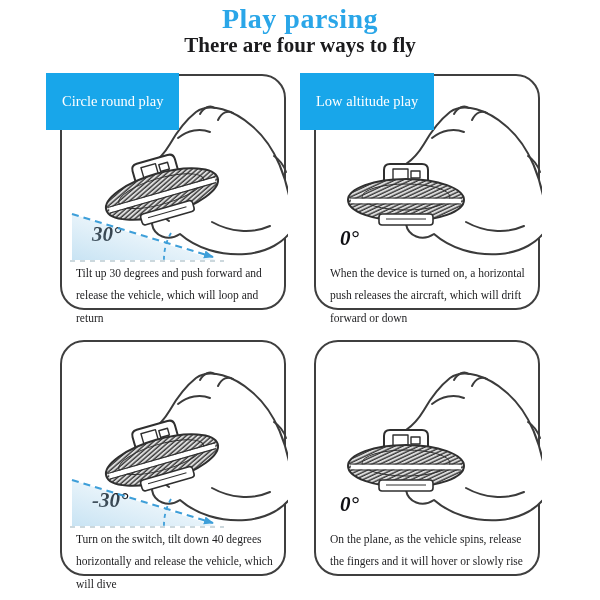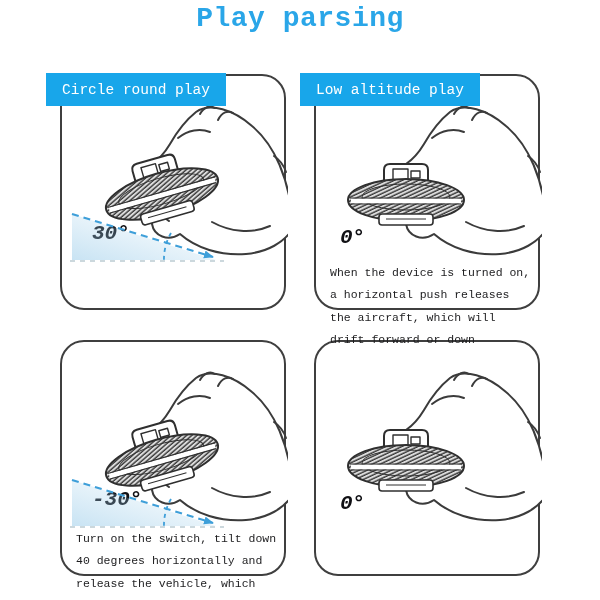--- a/index.html
+++ b/index.html
@@ -1,30 +1,30 @@
 <!DOCTYPE html>
 <html><head>
 <meta charset="utf-8">
 <style>
   html,body{margin:0;padding:0;background:#fff;}
   .canvas{position:relative;width:600px;height:600px;background:#fff;overflow:hidden;
-          font-family:Liberation Mono, monospace;}
+          font-family:Liberation Serif, serif;}
   .title{position:absolute;top:3px;left:0;width:100%;text-align:center;
          font-size:28px;font-weight:700;color:#2AA6E8;letter-spacing:.5px;}
   .subtitle{position:absolute;top:33px;left:0;width:100%;text-align:center;
          font-size:21px;font-weight:600;color:#1b1b1d;}
   .panel{position:absolute;width:226px;height:236px;background:#fff;
          border:2px solid #3f3f3f;border-radius:24px;box-sizing:border-box;}
   .p1{left:60px;top:74px}
   .p2{left:314px;top:74px}
   .p3{left:60px;top:340px}
   .p4{left:314px;top:340px}
   .tag{position:absolute;left:-16px;top:-3px;height:33px;z-index:3;
        background:#18A6EA;color:#fff;display:flex;align-items:center;
-       padding:0 16px;font-size:14.5px;font-weight:500;white-space:nowrap;}
+       padding:12px 16px;font-size:14.5px;font-weight:500;white-space:nowrap;}
   .illus{position:absolute;left:0px;top:20px;width:226px;height:172px;z-index:1;}
   .illus svg{display:block;width:100%;height:100%;}
   .angle{position:absolute;z-index:2;font-size:21px;font-weight:800;font-style:italic;color:#101014;}
   .angle.w{left:30px;top:146px;}
   .angle.f{left:24px;top:150px;}
   .wedge{position:absolute;left:4px;top:130px;width:168px;height:64px;z-index:2;}
   .flatline{position:absolute;left:6px;top:177px;width:126px;height:8px;z-index:2;}
   .desc{position:absolute;left:14px;right:5px;top:186px;margin:0;z-index:2;
         font-size:11.5px;line-height:1.95;color:#1d1d1f;}
   .defs{position:absolute;width:0;height:0;overflow:hidden;}
@@ -87,20 +87,21 @@
       <line x1="-55" y1="4" x2="55" y2="4" stroke-width="1.2"></line>
       <rect x="-27" y="14" width="54" height="11" rx="3" fill="#ffffff" stroke-width="1.6"></rect>
       <line x1="-20" y1="19" x2="20" y2="19" stroke-width="1"></line>
     </g>
   </defs>
 </svg>
 
 <div class="canvas">
 
   <div class="title">Play parsing</div>
+  <div class="subtitle">There are four ways to fly</div>
 
   <section class="panel p1">
     <div class="tag">
       <span>Circle round play</span>
     </div>
     <div class="illus">
       <svg viewBox="0 0 226 172">
         <use href="#hand"></use>
         <g transform="translate(100,98) rotate(-16)">
             <use href="#saucer"></use>
@@ -109,20 +110,21 @@
     </div>
     <div class="angle w">30°</div>
     <div class="wedge">
       <svg viewBox="0 0 168 64">
         <polygon points="6,8 150,54 6,54" fill="url(#wedgeGrad)"></polygon>
         <line x1="4" y1="55" x2="158" y2="55" stroke="#ccd8dd" stroke-width="2" stroke-dasharray="5 5"></line>
         <path d="M 105 27 A 52 52 0 0 0 98 55" fill="none" stroke="#3E9FD9" stroke-width="1.8" stroke-dasharray="4 4"></path>
         <line x1="6" y1="8" x2="147" y2="51" stroke="#3E9FD9" stroke-width="2.2" stroke-dasharray="7 5" marker-end="url(#arrowBlue)"></line>
       </svg>
     </div>
+    <p class="desc">Tilt up 30 degrees and push forward and release the vehicle, which will loop and return</p>
   </section>
 
   <section class="panel p2">
     <div class="tag">
       <span>Low altitude play</span>
     </div>
     <div class="illus">
       <svg viewBox="0 0 226 172">
         <use href="#hand"></use>
         <g transform="translate(90,104)">
@@ -168,15 +170,16 @@
             <use href="#saucer"></use>
           </g>
       </svg>
     </div>
     <div class="angle f">0°</div>
     <div class="flatline">
       <svg viewBox="0 0 126 8">
         <line x1="2" y1="4" x2="124" y2="4" stroke="url(#tealLine)" stroke-width="3" stroke-dasharray="7 5"></line>
       </svg>
     </div>
+    <p class="desc">On the plane, as the vehicle spins, release the fingers and it will hover or slowly rise</p>
   </section>
 
 </div>
 
 </body></html>

